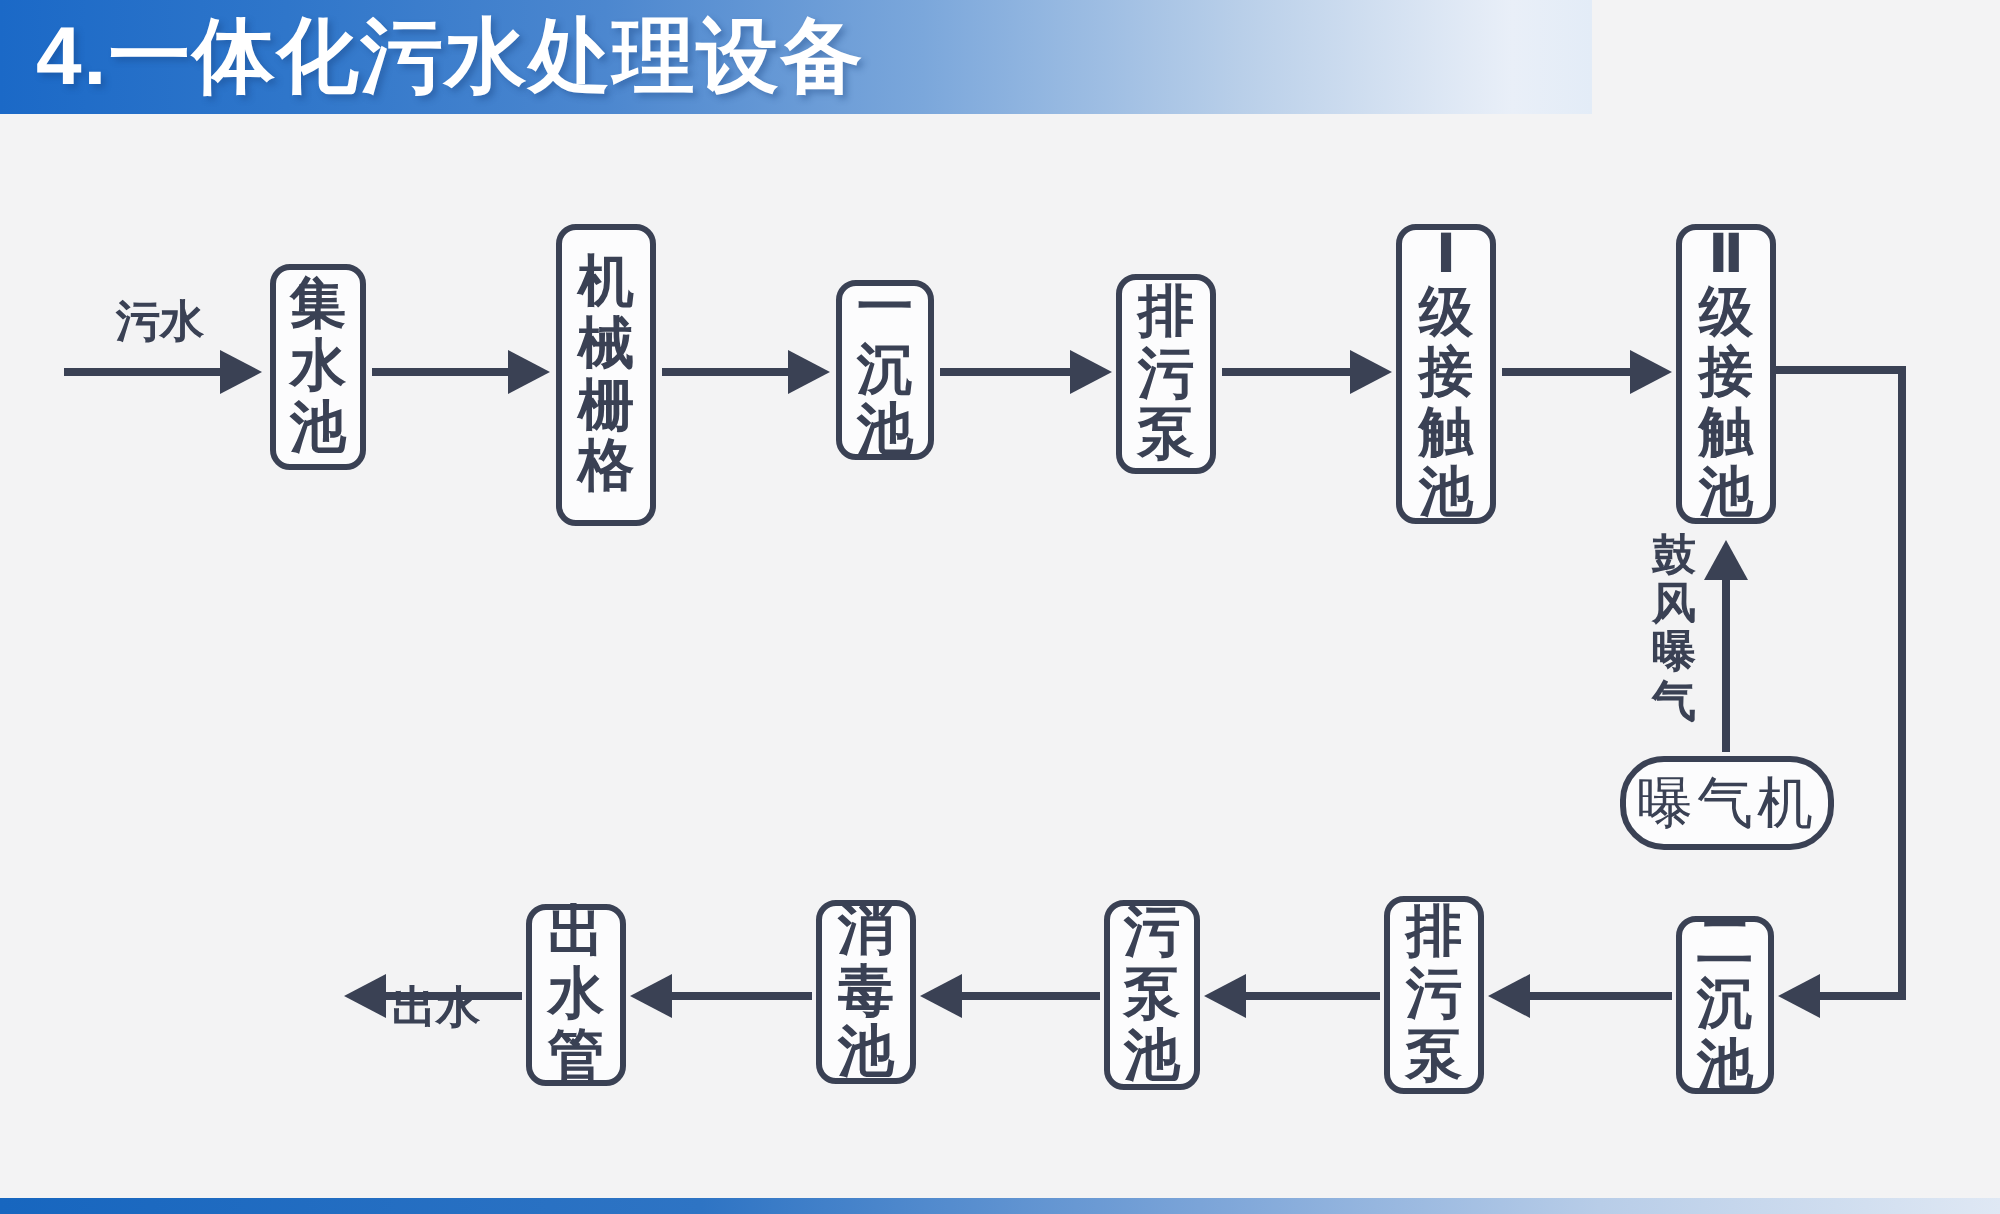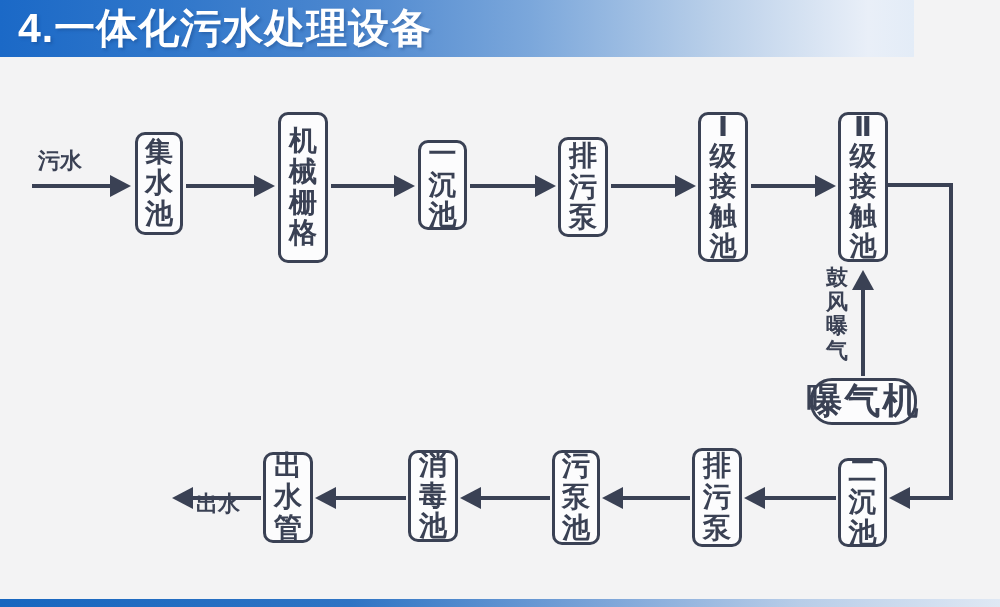--- a/index.html
+++ b/index.html
@@ -12,21 +12,21 @@
   body{
     font-family:"Liberation Sans","DejaVu Sans",sans-serif;
     background:var(--canvas);
     position:relative;
     overflow:hidden;
   }
   .stage{position:absolute;inset:0;width:1000px;height:607px;}
 
   
   .header{
-    position:absolute;left:0;top:0;width:914px;height:57px;
+    position:absolute;left:0;top:0;width:796px;height:57px;
     background:linear-gradient(90deg,#1b69c7 0%,#2f76ca 18%,#4c87cf 38%,#7ba7db 58%,#b9cfe9 78%,#e9eff8 95%,#e3ecf7 100%);
   }
   .header h1{
     color:#ffffff;
     font-size:41px;
     font-weight:700;
     line-height:56px;
     padding-left:18px;
     letter-spacing:1px;
     text-shadow:2px 2px 3px rgba(20,60,120,0.35);
@@ -50,22 +50,22 @@
     font-weight:600;
     display:flex;flex-direction:column;
     align-items:center;justify-content:center;
   }
   .hbox{
     position:absolute;
     border:3px solid var(--ink);
     border-radius:22px;
     background:var(--boxfill);
     color:var(--ink);
-    font-size:36px;
-    font-weight:700;
+    font-size:28px;
+    font-weight:400;
     display:flex;align-items:center;justify-content:center;
     letter-spacing:2px;
     white-space:nowrap;
   }
   .vc{display:block;text-align:center;line-height:1.1;}
 
   
   .lbl{
     position:absolute;
     color:var(--ink);
@@ -168,21 +168,21 @@
         <span class="vc">池</span>
       </div>
     <div class="vbox" style="left:263px;top:452px;width:50px;height:91px">
         <span class="vc">出</span>
         <span class="vc">水</span>
         <span class="vc">管</span>
       </div>
 
     <div class="hbox" style="left:810px;top:378px;width:107px;height:47px">曝气机</div>
 
-    <div class="lbl" style="left:38px;top:146px">污水</div>
+    <div class="lbl" style="left:58px;top:146px">污水</div>
     <div class="lbl" style="left:196px;top:489px">出水</div>
     <div class="vtext" style="left:822px;top:266px;width:30px">
         <span class="vc">鼓</span>
         <span class="vc">风</span>
         <span class="vc">曝</span>
         <span class="vc">气</span>
       </div>
 
     <div class="ah r" style="left:32px;top:184px;width:78px"></div>
     <div class="ah r" style="left:186px;top:184px;width:68px"></div>

